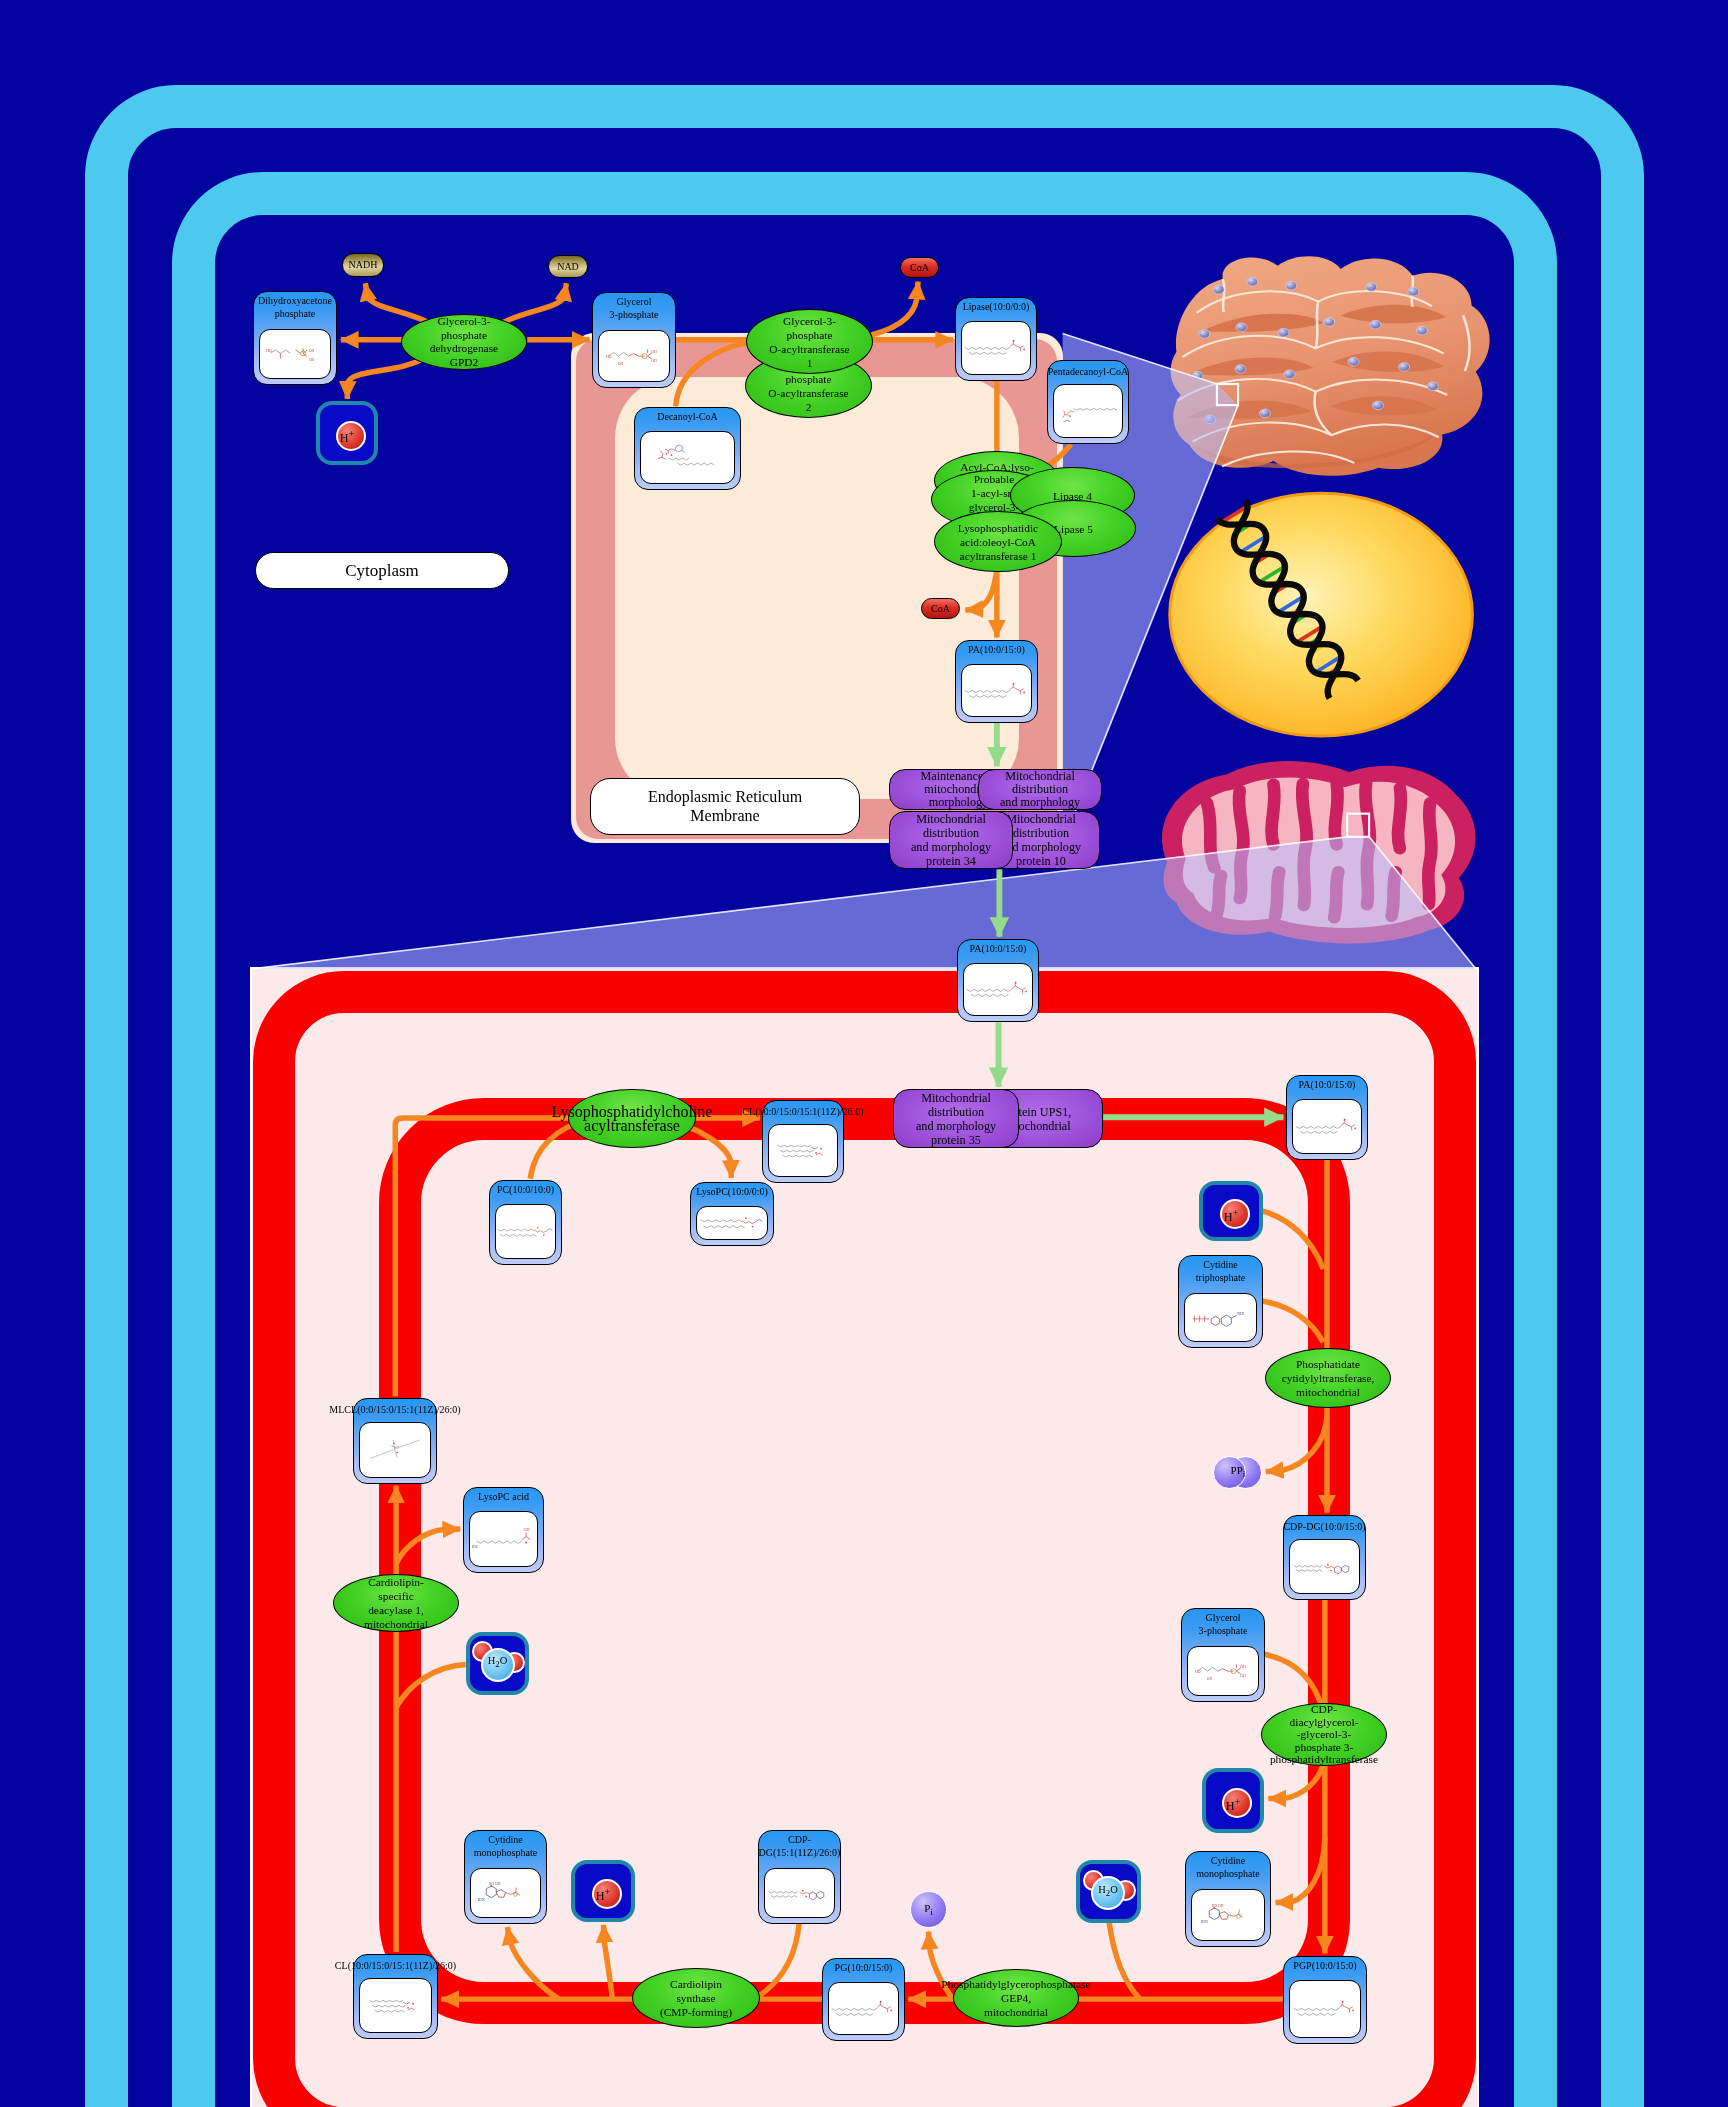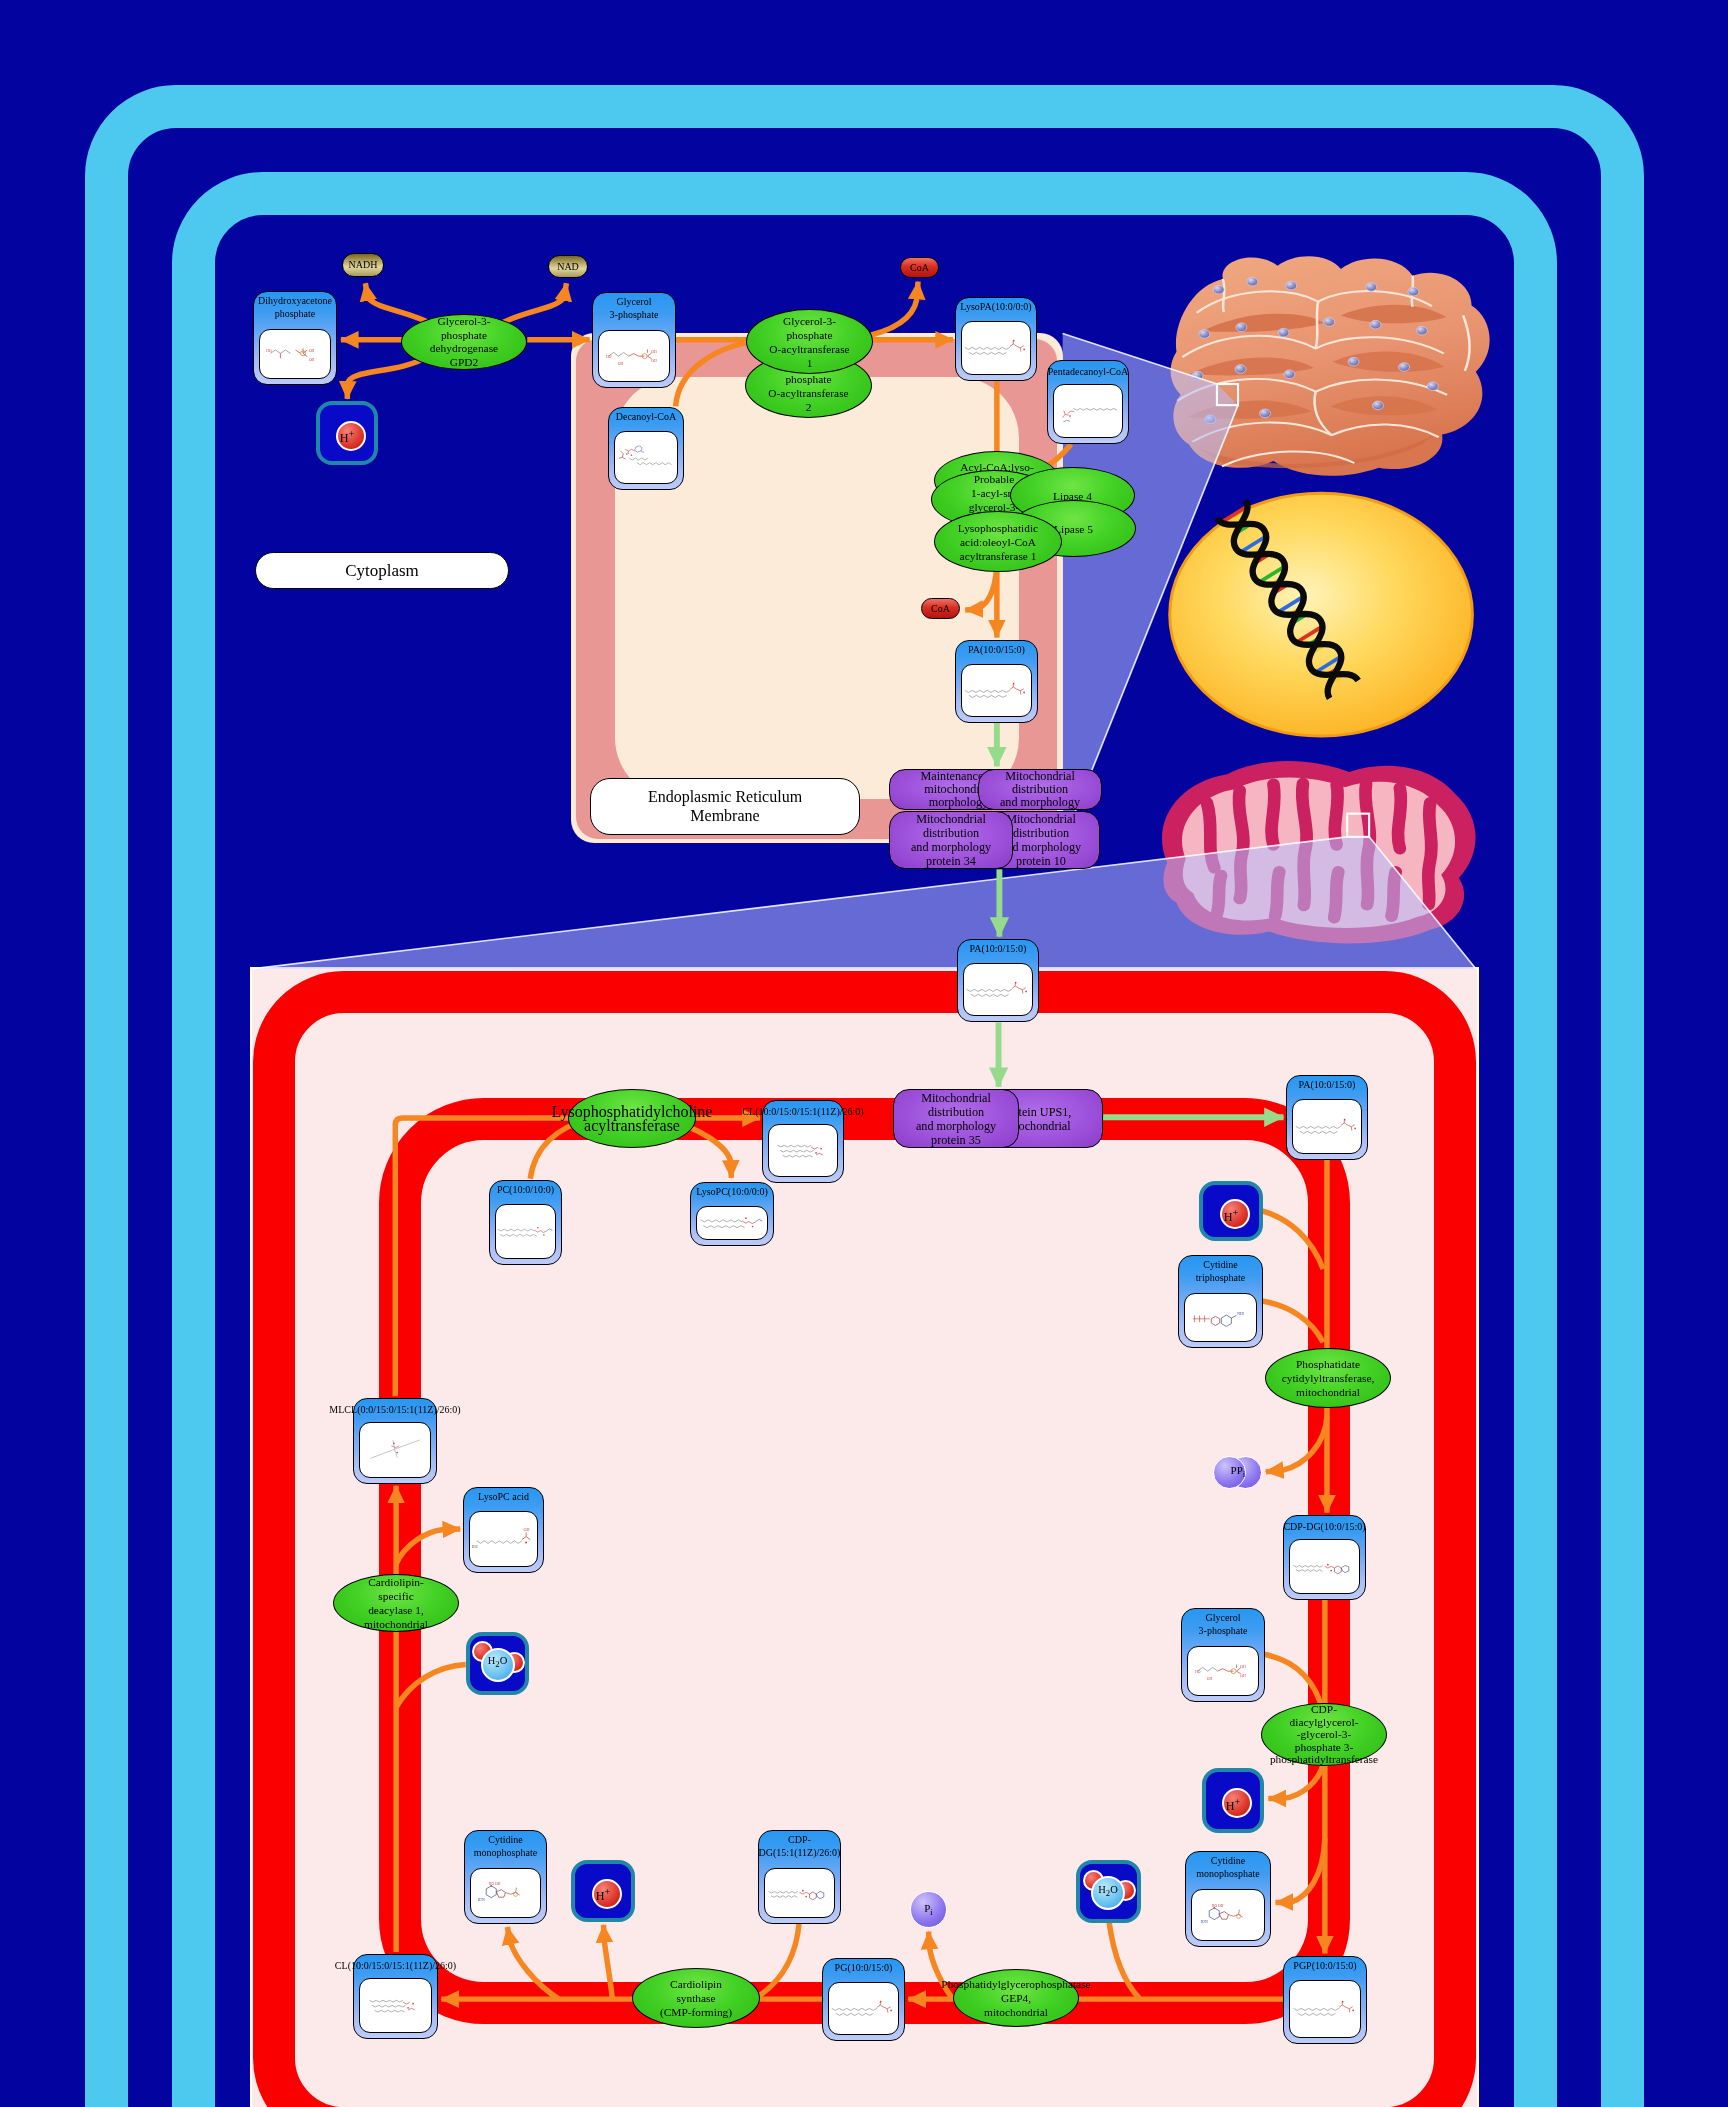--- a/index.html
+++ b/index.html
@@ -267,37 +267,37 @@
           <path d="M66,36 l12,-6 12,6" stroke="#cc4444" stroke-width="1.8" fill="none"></path>
           <path d="M90,36 l14,0 m7,-8 l0,-8 m0,16 l10,6 m-10,-6 l10,-8" stroke="#cc4444" stroke-width="1.8" fill="none"></path>
           <circle cx="104" cy="36" r="6" fill="none" stroke="#cc8833" stroke-width="1.8"></circle>
           <text x="12" y="40" font-size="9" fill="#cc4444">HO</text>
           <text x="40" y="56" font-size="9" fill="#cc4444">OH</text>
           <text x="120" y="28" font-size="9" fill="#cc4444">OH</text>
           <text x="120" y="50" font-size="9" fill="#cc4444">OH</text>
         </svg>
       </div>
     </div>
-    <div class="met" style="left:608px;top:407px;width:76px;height:83px">
+    <div class="met" style="left:634px;top:407px;width:107px;height:83px">
       <div class="mlb" style="top:3.4px">Decanoyl-CoA</div>
       <div class="mw" style="top:23px">
         <svg width="67" height="34" viewBox="0 0 160 80">
           <path d="M14,22 l7,7 -2,9 8,5 m-8,-5 l-9,3" stroke="#883333" stroke-width="1.5" fill="none"></path>
           <path d="M26,18 l8,4 8,-4 8,4 m-16,0 l0,8" stroke="#cc4444" stroke-width="1.5" fill="none"></path>
           <path d="M50,20 l7,5 9,-3 3,-8 -7,-5 -9,3 z" stroke="#5555bb" stroke-width="1.4" fill="none"></path>
           <path d="M66,22 l8,4" stroke="#5555bb" stroke-width="1.4" fill="none"></path>
           <polyline points="36,40 44,45 52,40 60,45 68,40 76,45 84,40" fill="none" stroke="#8a8a8a" stroke-width="1.6"></polyline>
           <polyline points="56,52 64,57 72,52 80,57 88,52 96,57 104,52 112,57 120,52 128,57 136,52 144,57" fill="none" stroke="#8a8a8a" stroke-width="1.6"></polyline>
           <circle cx="42" cy="33" r="2" fill="#cc4444"></circle>
           <circle cx="30" cy="30" r="2" fill="#cc4444"></circle>
         </svg>
       </div>
     </div>
     <div class="met" style="left:955px;top:297px;width:82px;height:84px">
-      <div class="mlb" style="top:3.4px">LysoPA(10:0/0:0)</div>
+      <div class="mlb" style="top:3.4px">Lipase(10:0/0:0)</div>
       <div class="mw" style="top:23px">
         <svg width="67" height="29.5" viewBox="0 0 160 70">
           <polyline points="4,34 13,39 22,34 31,39 40,34 49,39 58,34 67,39 76,34 85,39 94,34 103,39 112,34" fill="none" stroke="#8a8a8a" stroke-width="1.6"></polyline>
           <polyline points="14,46 23,51 32,46 41,51 50,46 59,51 68,46 77,51 86,46 95,51 104,46" fill="none" stroke="#8a8a8a" stroke-width="1.6"></polyline>
           <path d="M112,32 l8,-6 m0,0 l8,5 m-8,-5 l0,-8" stroke="#cc4444" stroke-width="1.6" fill="none"></path>
           <path d="M128,31 l9,4 l8,-5 m-8,5 l1,9" stroke="#cc4444" stroke-width="1.6" fill="none"></path>
           <circle cx="121" cy="18" r="2" fill="#cc4444"></circle>
           <circle cx="146" cy="39" r="2" fill="#cc4444"></circle>
         </svg>
       </div>

